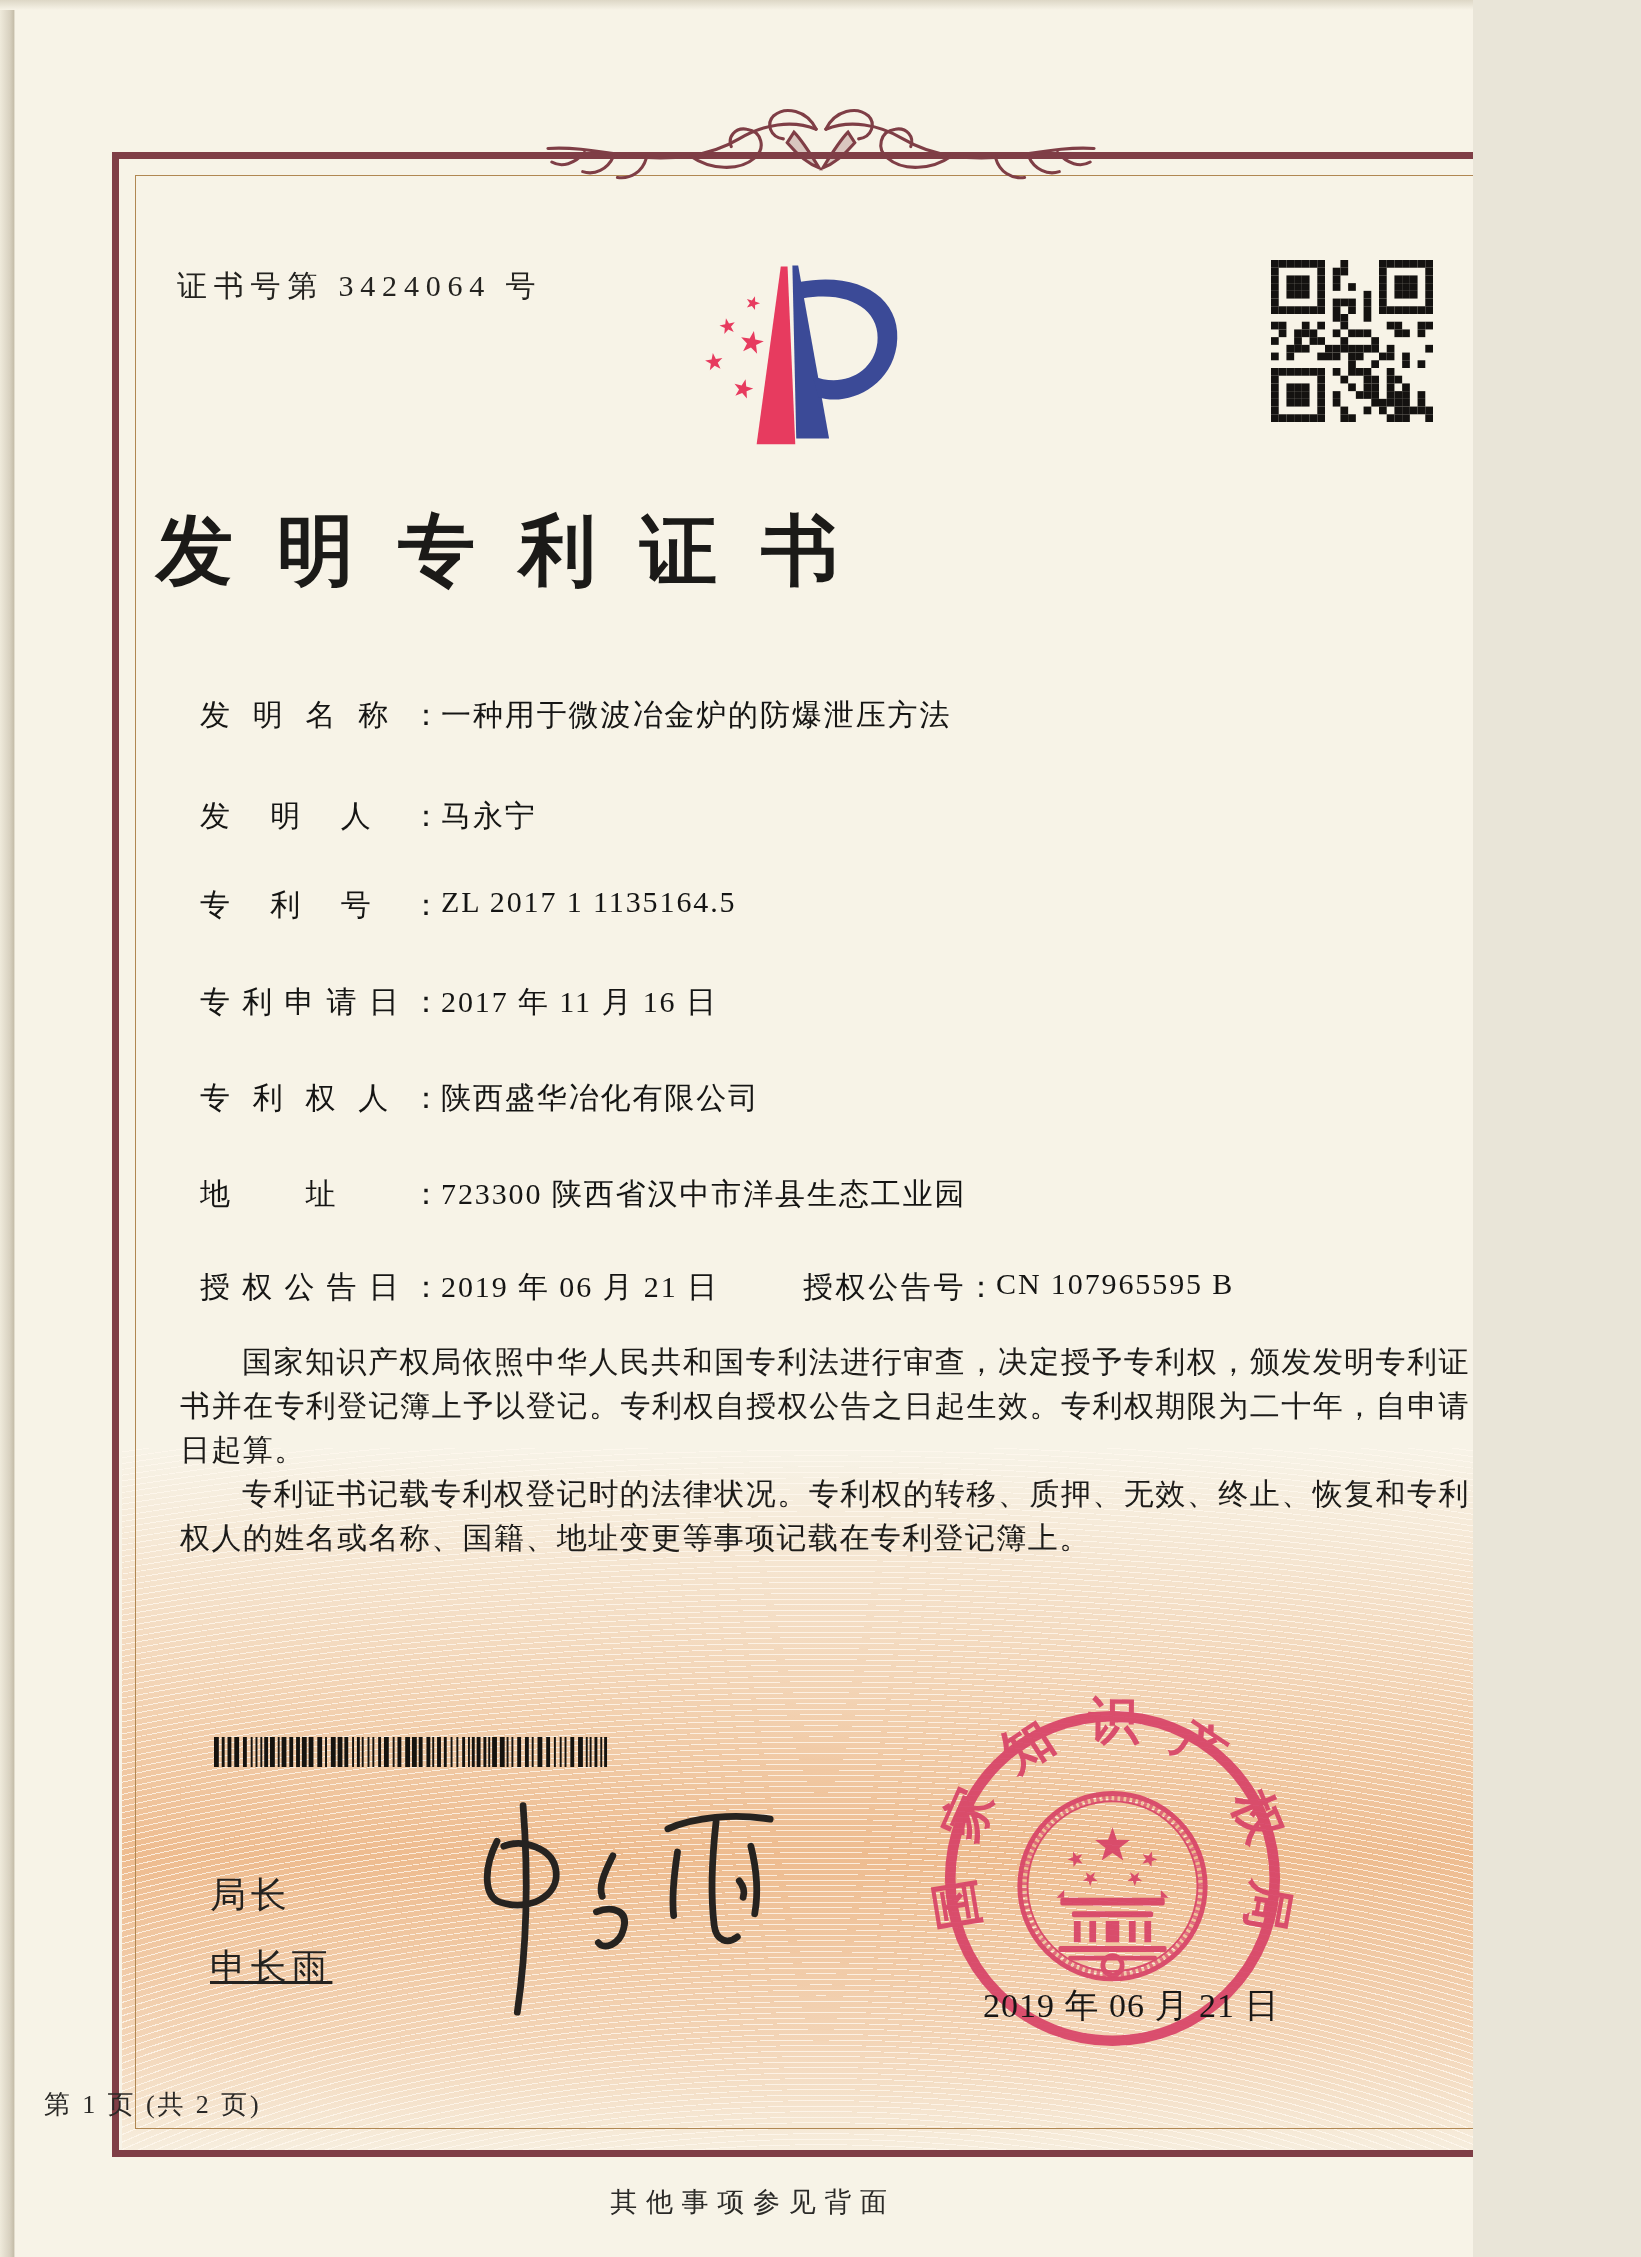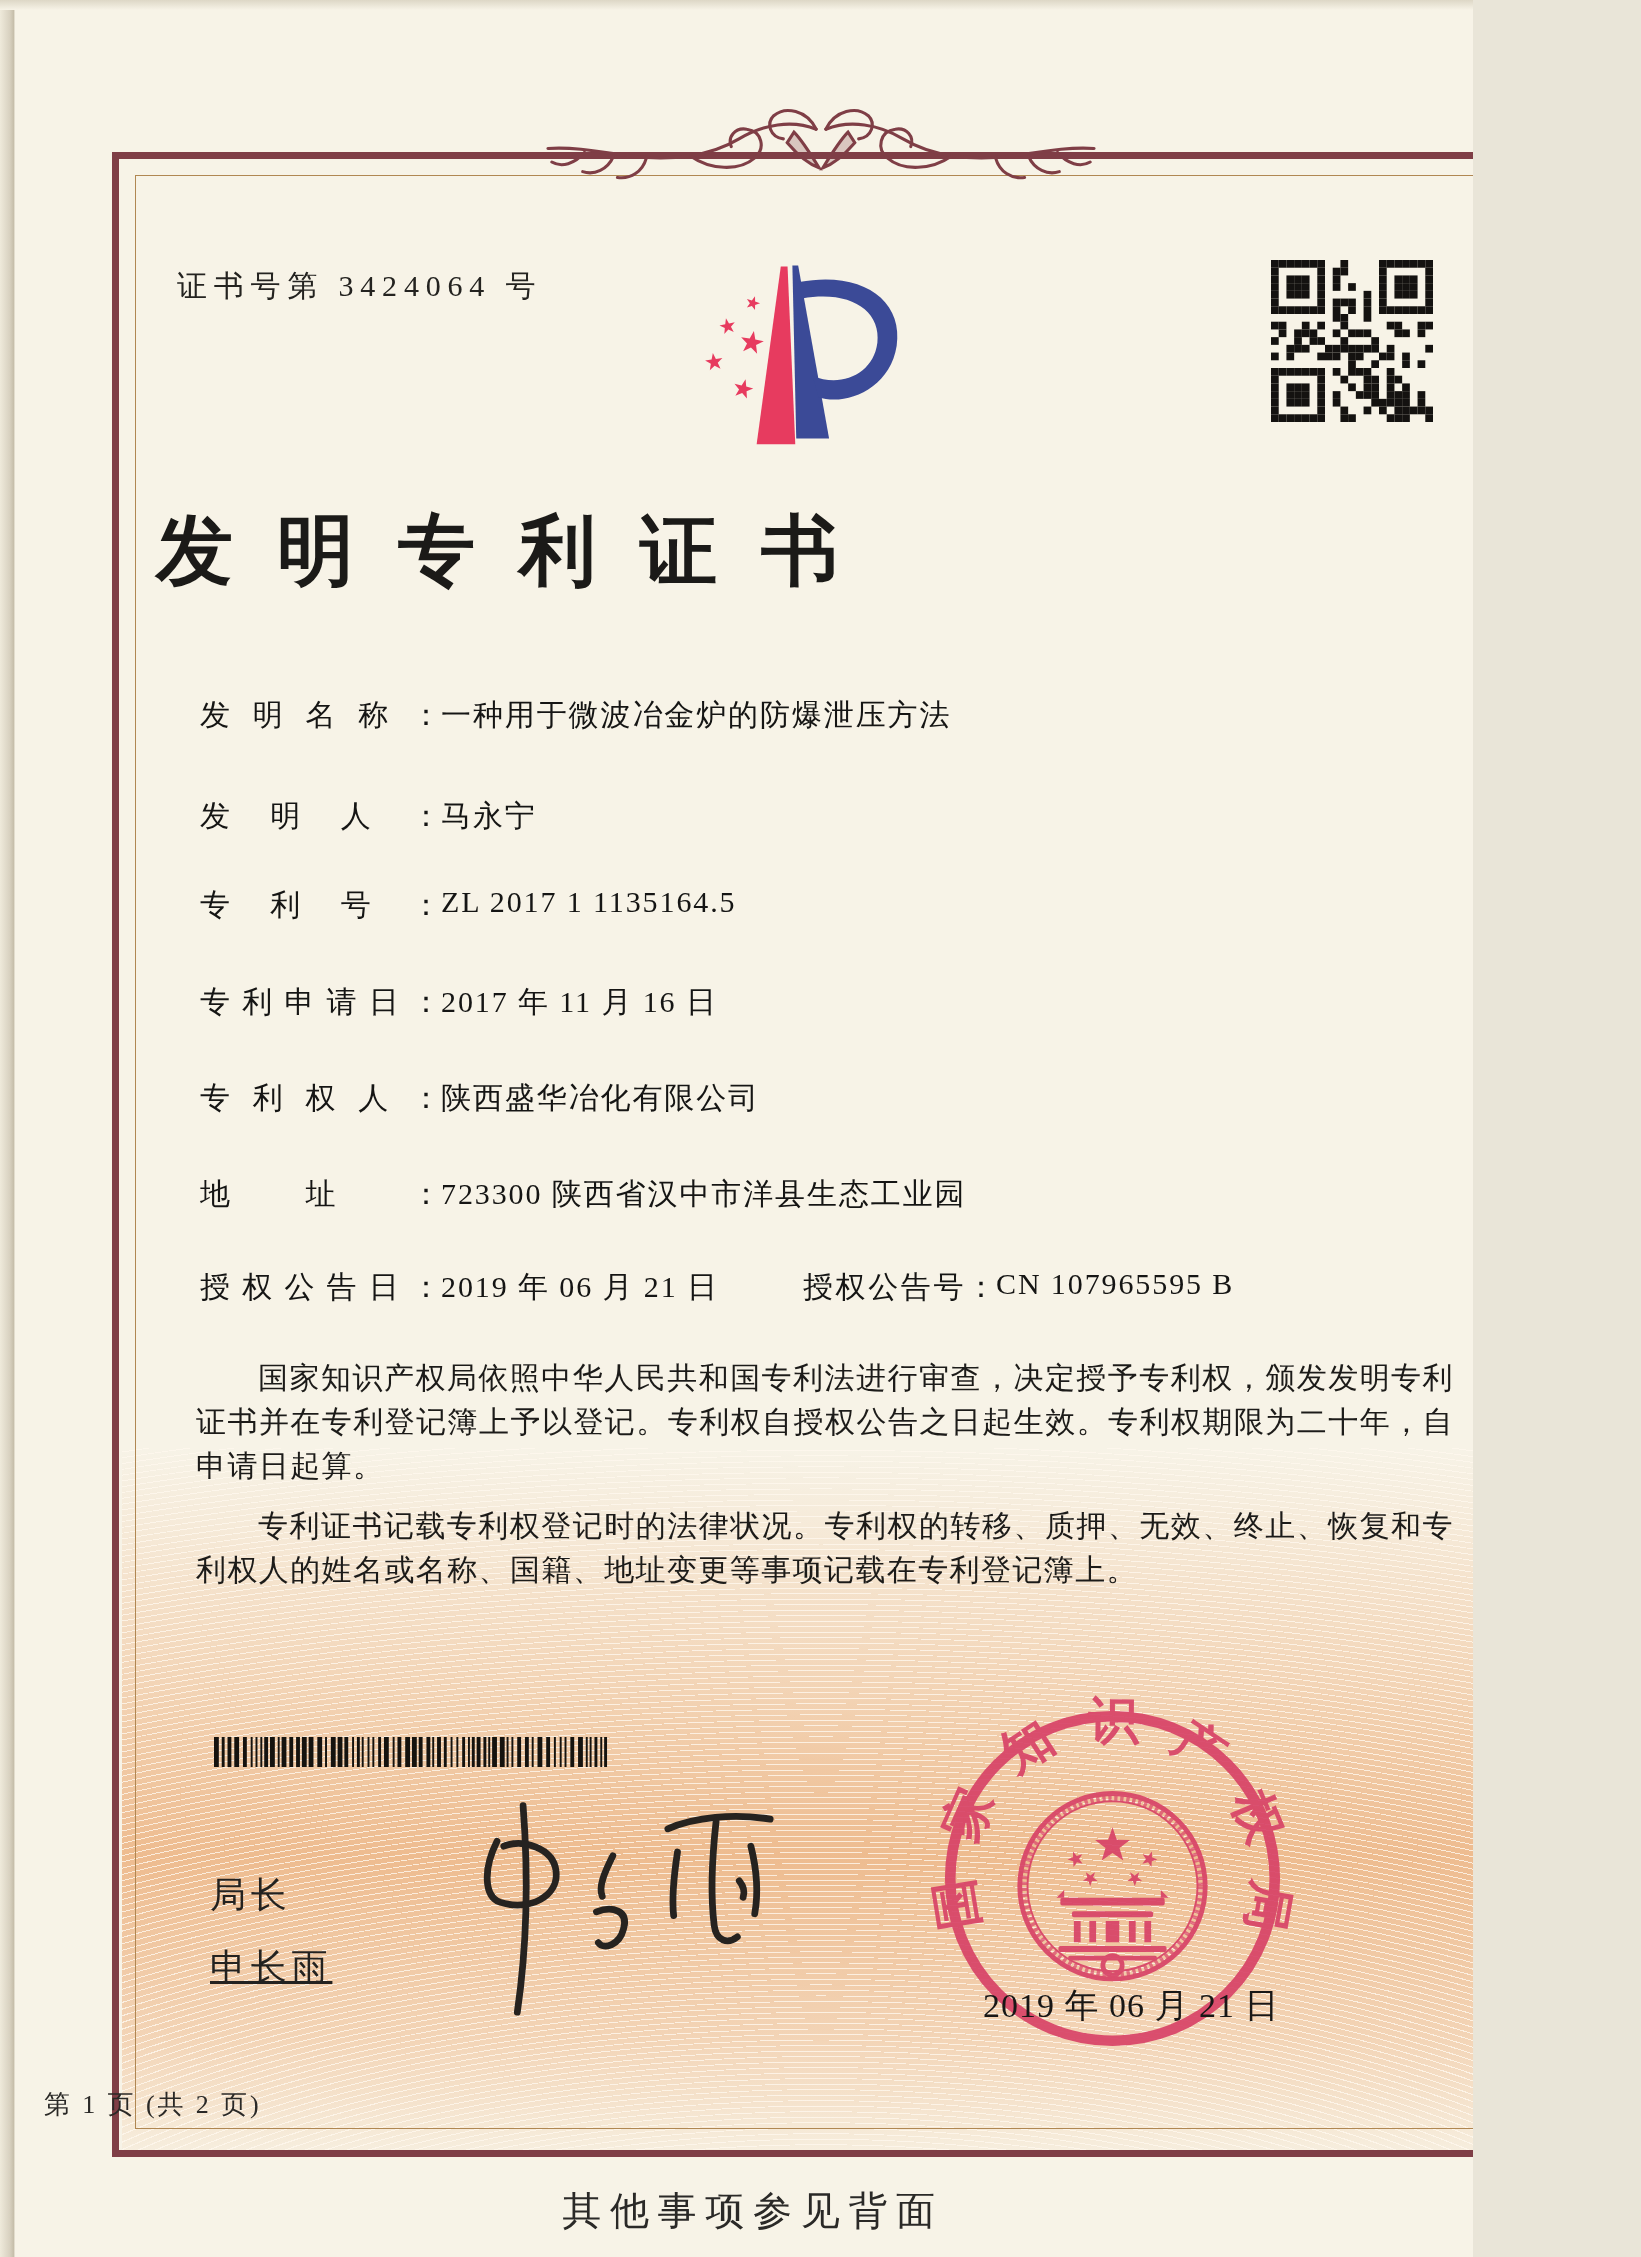--- a/index.html
+++ b/index.html
@@ -36,35 +36,35 @@
     font-size:77px;font-weight:700;text-align:left;letter-spacing:44px;text-indent:44px;
     color:#1b1a18;}
   .frow{position:absolute;left:200px;width:1352px;z-index:4;font-size:30px;white-space:nowrap;}
   .flabel{display:inline-block;width:241px;text-align:justify;text-align-last:justify;
     vertical-align:top;color:#151514;}
   .flabel.short{width:193px;}
   .fvalue{display:inline-block;letter-spacing:1.9px;color:#151514;}
   .fpair2{position:absolute;left:603px;top:0;}
   .bodytext{position:absolute;left:180px;top:1340px;width:1290px;z-index:4;
     font-size:30px;line-height:44px;letter-spacing:1.4px;text-align:justify;color:#1c1b19;}
-  .bodytext p{margin:16px;text-indent:62px;}
+  .bodytext p{margin:0;text-indent:62px;}
   .barcode{position:absolute;left:214px;top:1737px;width:394px;height:30px;z-index:4;}
   .director-label{position:absolute;left:210px;top:1871px;z-index:4;font-size:36px;
     letter-spacing:4.8px;color:#232220;}
   .director-name{position:absolute;left:210px;top:1943px;z-index:4;font-size:36px;
     letter-spacing:4.8px;color:#232220;text-decoration:underline;}
   .signature{position:absolute;left:415px;top:1788px;width:415px;height:237px;z-index:5;}
   .seal{position:absolute;left:900px;top:1666px;width:425px;height:425px;z-index:5;
     opacity:.92;}
   .seal-date{position:absolute;left:983px;top:1983px;z-index:6;font-size:34px;
     letter-spacing:1px;color:#181716;}
   .page-num{position:absolute;left:44px;top:2087px;width:1410px;z-index:4;
     text-align:left;font-size:26px;letter-spacing:2.9px;color:#2a2927;}
   .back-note{position:absolute;left:0;top:2184px;width:1506px;z-index:4;
-    text-align:center;font-size:39px;letter-spacing:8.7px;color:#2a2927;}
+    text-align:center;font-size:27px;letter-spacing:8.7px;color:#2a2927;}
 </style>
 </head>
 <body>
 
 <div class="page">
 
   <div class="watermark"></div>
 
   <div class="frame-outer"></div>
   <div class="frame-inner"></div>

